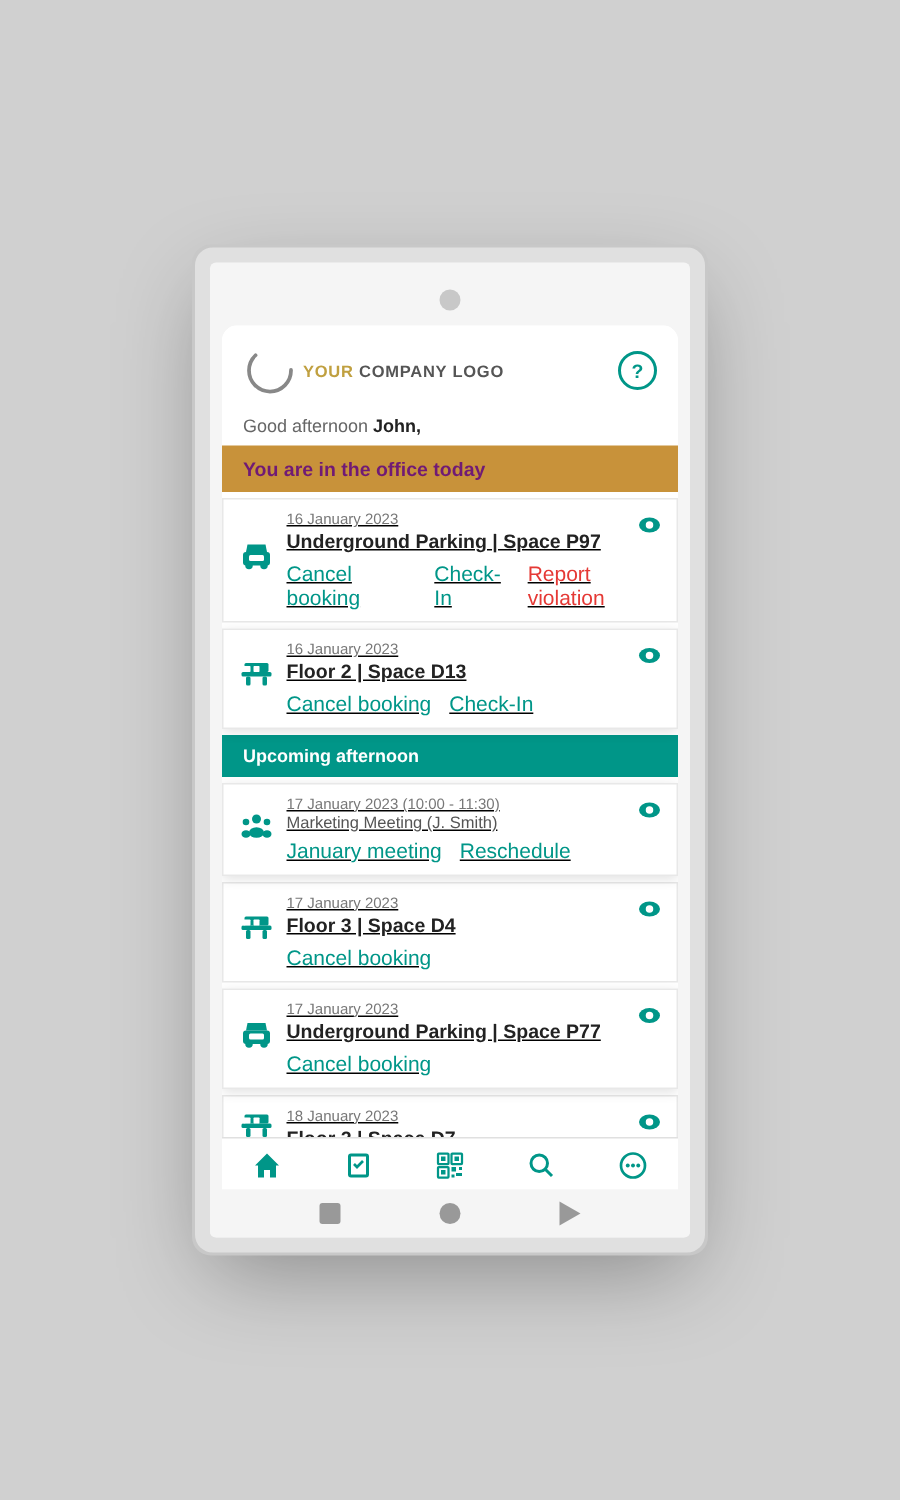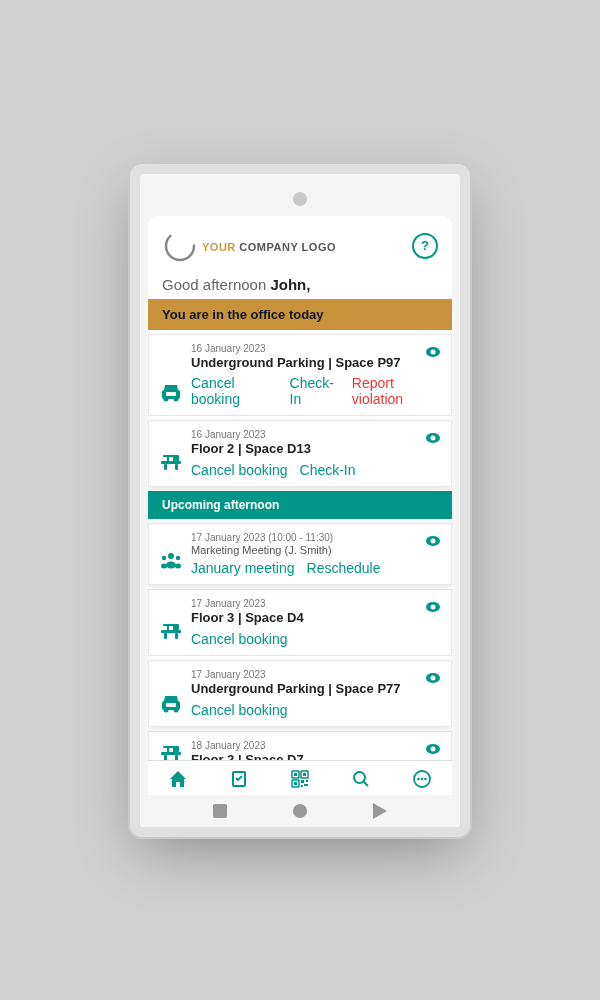--- a/index.html
+++ b/index.html
@@ -68,43 +68,44 @@
       display: flex;
       align-items: center;
       justify-content: center;
       font-weight: 700;
       font-size: 13px;
       cursor: pointer;
     }
     
     .greeting {
       padding: 4px 14px 6px 14px;
-      font-size: 15px;
+      font-size: 12px;
       color: #666;
     }
     .greeting strong { color: #222; }
     
     .office-banner {
       background: #c8923a;
-      color: #0f172a;
+      color: #701a75;
       font-size: 13px;
       font-weight: 600;
       padding: 8px 14px;
       margin: 0;
     }
     
     .booking-card {
       background: #fff;
       border: 1px solid #e8e8e8;
       margin: 4px 0;
       padding: 8px 12px 8px 10px;
       display: flex;
-      align-items: flex-end;
+      align-items: center;
       gap: 8px;
       position: relative;
+      text-decoration: underline;
     }
     .booking-card.elevated {
       box-shadow: 0 2px 8px rgba(0,0,0,0.12);
       z-index: 1;
     }
     .booking-icon {
       color: #009688;
       font-size: 20px;
       margin-top: 2px;
       min-width: 24px;

